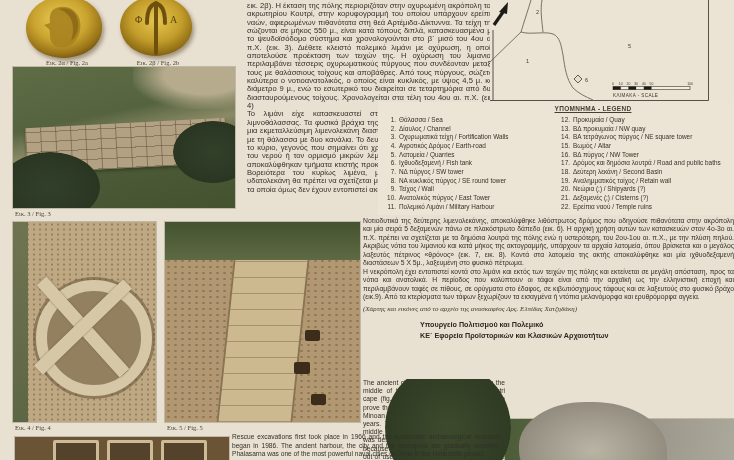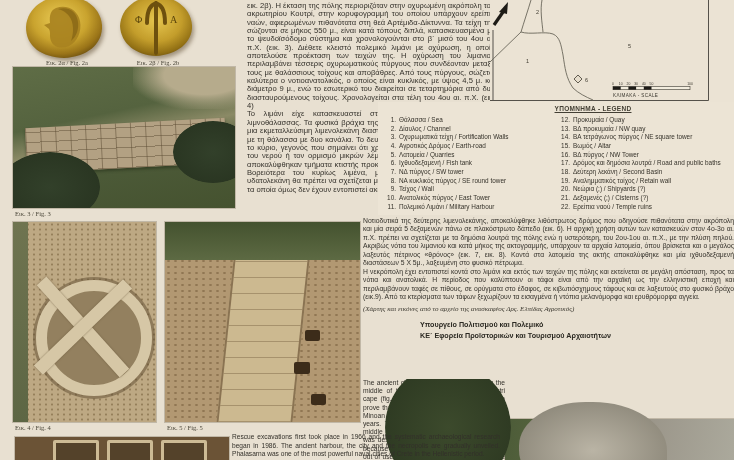--- a/index.html
+++ b/index.html
@@ -294,23 +294,23 @@
   <div class="hole" style="left:75%;top:86%;width:15px;height:11px;"></div>
 </div>
 <div class="caption" style="left:15px;top:424px;">Εικ. 4 / Fig. 4</div>
 <div class="caption" style="left:167px;top:424px;">Εικ. 5 / Fig. 5</div>
 
 <div class="abs wide-text">
   <p>Νοτιοδυτικά της δεύτερης λιμενολεκάνης, αποκαλύφθηκε λιθόστρωτος δρόμος που οδηγούσε πιθανότατα στην ακρόπολη και μία σειρά 5 δεξαμενών πάνω σε πλακόστρωτο δάπεδο (εικ. 6). Η αρχική χρήση αυτών των κατασκευών στον 4ο-3ο αι. π.Χ. πρέπει να σχετίζεται με τα δημόσια λουτρά της πόλης ενώ η υστερότερη, του 2ου-1ου αι. π.Χ., με την πλύση πηλού. Ακριβώς νότια του λιμανιού και κατά μήκος της ακτογραμμής, υπάρχουν τα αρχαία λατομεία, όπου βρίσκεται και ο μεγάλος λαξευτός πέτρινος «θρόνος» (εικ. 7, εικ. 8). Κοντά στα λατομεία της ακτής αποκαλύφθηκε και μία ιχθυοδεξαμενή διαστάσεων 5 Χ 5μ., λαξευμένη στο φυσικό πέτρωμα.</p>
   <p>Η νεκρόπολη έχει εντοπιστεί κοντά στο λιμάνι και εκτός των τειχών της πόλης και εκτείνεται σε μεγάλη απόσταση, προς τα νότια και ανατολικά. Η περίοδος που καλύπτουν οι τάφοι είναι από την αρχαϊκή ως την ελληνιστική εποχή και περιλαμβάνουν ταφές σε πίθους, σε ορύγματα στο έδαφος, σε κιβωτιόσχημους τάφους και σε λαξευτούς στο φυσικό βράχο (εικ.9). Από τα κτερίσματα των τάφων ξεχωρίζουν τα εισαγμένα ή ντόπια μελανόμορφα και ερυθρόμορφα αγγεία.</p>
 </div>
 
-<div class="abs credit">(Χάρτης και εικόνες από το αρχείο της ανασκαφέος Δρς. Ελπίδας Αγροτικός)</div>
+<div class="abs credit">(Χάρτης και εικόνες από το αρχείο της ανασκαφέος Δρς. Ελπίδας Χατζηδάκη)</div>
 <div class="abs ministry" style="top:320px;">Υπουργείο Πολιτισμού και Πολεμικό</div>
-<div class="abs ministry" style="top:331px;">ΚΕ΄ Εφορεία Προϊστορικών και Τουρισμού Αρχαιοτήτων</div>
+<div class="abs ministry" style="top:331px;">ΚΕ΄ Εφορεία Προϊστορικών και Κλασικών Αρχαιοτήτων</div>
 
 <div class="abs english">
   <div class="fig7">
     <div class="bush"></div>
     <div class="rock"></div>
   </div>
   <span>The ancient city of Phalasarna is located in the middle of the west coast of Crete, at Koutri cape (fig. 1). Finds from the surrounding area prove that the city was already inhabited in the Minoan period and in the Archaic and Classical years. The city was at its peak between the middle of the 4th c. B.C. and 67 B.C., when it was destroyed by the Romans, most probably because it turned to piracy and its harbour went out of use. There are, however, traces of reuse of the site, and indications of habitation in Roman times exist on the opposite side of the bay. Earthquakes in 66 A.D. and mainly in 365 A.D. destroyed the city, raised the land approximately 6,6 meters higher and turned the harbour into dry land, buried under tons of landfill.</span>
 </div>
 
 <div class="photo fig6">

